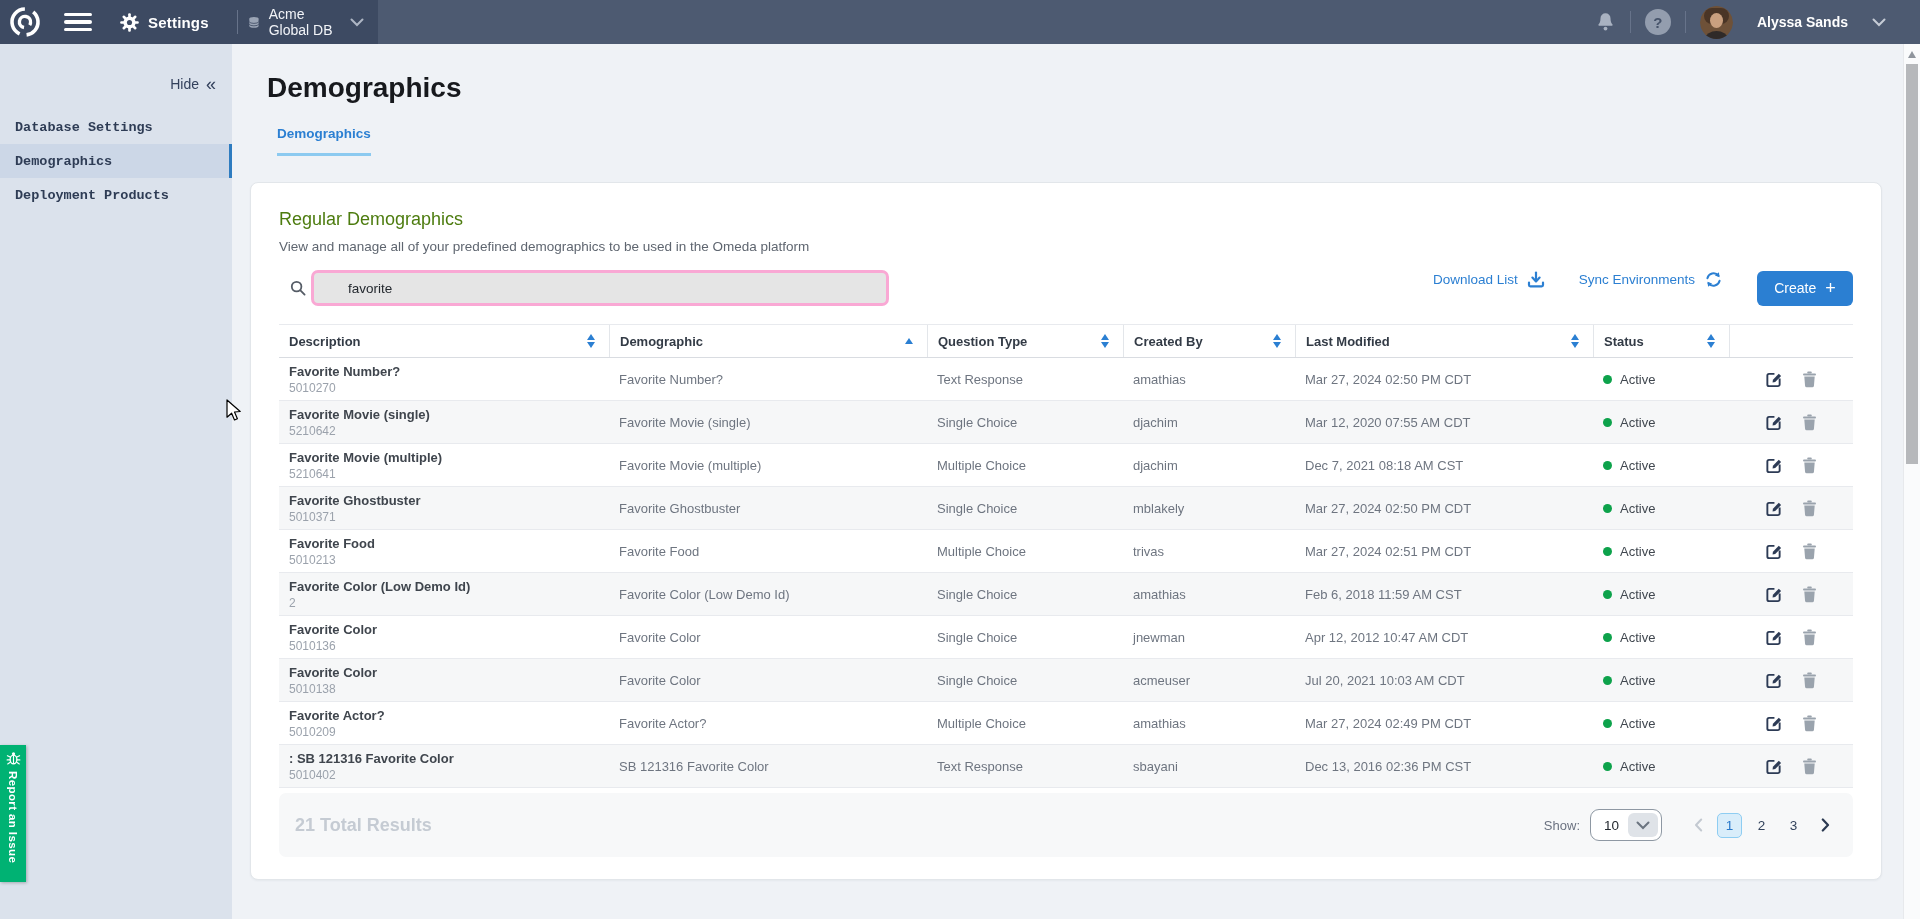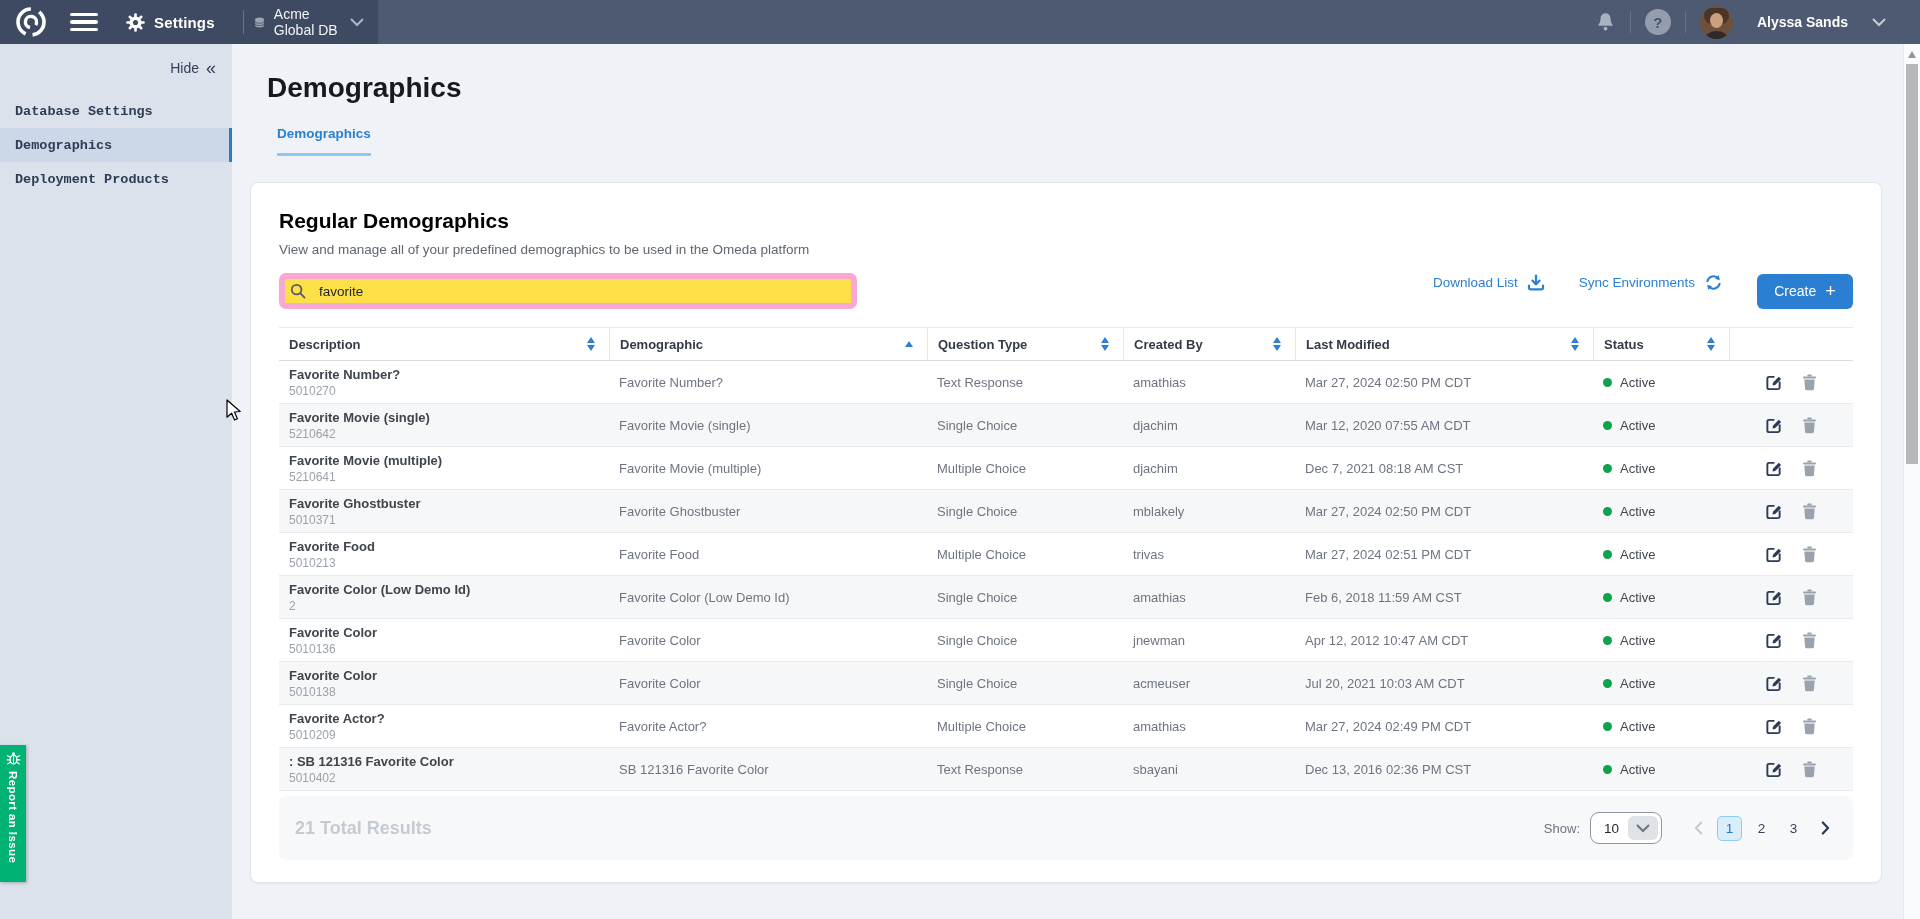--- a/index.html
+++ b/index.html
@@ -1,56 +1,56 @@
 <!DOCTYPE html>
 <html><head>
 <meta charset="utf-8">
 <style>
   * { margin:0; padding:0; box-sizing:border-box; }
   html,body { width:1920px; height:919px; font-family:"Liberation Sans","DejaVu Sans",sans-serif; }
   .screen { position:relative; width:1920px; height:919px; background:#eff2f6; overflow:hidden; }
 
   
   .topbar { position:absolute; top:0; left:0; width:1920px; height:44px; background:#4d5a71; display:flex; align-items:center; z-index:30; }
-  .topbar-left { display:flex; align-items:center; height:44px; background:#3d4a62; padding:0 14px 0 14px; width:378px; flex:none; }
+  .topbar-left { display:flex; align-items:center; height:44px; background:#3d4a62; padding:0 14px 0 8px; width:378px; flex:none; }
   .logo { width:34px; height:34px; display:flex; align-items:center; justify-content:center; margin-right:22px; cursor:pointer; }
   .burger { display:flex; flex-direction:column; gap:4px; width:28px; margin-right:28px; cursor:pointer; }
   .burger span { height:3.5px; background:#fff; border-radius:2px; }
   .app-title-group { display:flex; align-items:center; gap:9px; margin-right:18px; }
   .app-title { color:#fff; font-size:15px; font-weight:700; letter-spacing:.2px; }
   .tb-divider { width:1px; height:24px; background:#67738a; margin:0 10px; }
   .db-selector { display:flex; align-items:center; gap:9px; cursor:pointer; flex:1; }
   .db-selector .db-name { color:#f2f4f8; font-size:14px; }
   .db-selector .chev { margin-left:auto; }
   .topbar-right { margin-left:auto; display:flex; align-items:center; gap:14px; padding-right:34px; }
   .round-help { width:26px; height:26px; border-radius:50%; background:#939dae; color:#46536a; font-weight:700; font-size:15px; display:flex; align-items:center; justify-content:center; cursor:pointer; }
   .avatar { width:33px; height:33px; border-radius:50%; overflow:hidden; flex:none; cursor:pointer; }
   .user-name { color:#fff; font-size:14px; font-weight:700; margin:0 10px 0 10px; }
   .tb-divider2 { width:1px; height:22px; background:#67738a; }
 
   
   .sidebar { position:absolute; top:44px; left:0; width:232px; height:875px; background:#dbe2ec; z-index:10; }
-  .hide-row { display:flex; justify-content:flex-end; align-items:center; gap:7px; padding:16px 16px 18px 0; color:#33415c; font-size:14px; cursor:pointer; }
+  .hide-row { display:flex; justify-content:flex-end; align-items:center; gap:7px; padding:32px 16px 18px 0; color:#33415c; font-size:14px; cursor:pointer; }
   .hide-row .guillemet { font-size:18px; line-height:12px; font-weight:400; }
   .side-item { height:34px; display:flex; align-items:center; padding-left:15px; font-size:13.5px; font-weight:700; color:#2e3c55; cursor:pointer;font-family:Liberation Mono, monospace; }
   .side-item.active { background:#ccd7e7; border-right:3px solid #2e7cc0; }
 
   
   .main { position:absolute; top:44px; left:232px; width:1671px; height:875px; background:#eff2f6; }
   .page-title { margin:28px 0 0 35px; font-size:28px; font-weight:700; color:#17191d; }
   .tabs { margin:20px 0 0 45px; }
   .tab { display:inline-block; font-size:13.5px; font-weight:600; color:#2b7fd2; padding-bottom:12px; border-bottom:3px solid #8ccaf0; cursor:pointer; }
 
   
   .card { margin:26px 0 0 18px; width:1632px; background:#fff; border:1px solid #e2e6ea; border-radius:8px; box-shadow:0 1px 2px rgba(40,50,70,.05); padding:26px 28px 22px 28px; }
-  .card-title { font-size:21px; font-weight:700; color:#000000; }
+  .card-title { font-size:18px; font-weight:400; color:#4d7c0f; }
   .card-subtitle { margin-top:9px; font-size:13.5px; color:#5f6670; }
   .toolbar { margin-top:16px; display:flex; align-items:center; }
   .search-box { position:relative; width:578px; height:36px; }
-  .search-box input { width:100%; height:100%; border:6px solid #f9a8d4; border-radius:7px; padding:0 12px 0 34px; font-size:13.5px; color:#24292f; font-family:inherit; background:#fde047; outline:none; }
+  .search-box input { width:100%; height:100%; border:3px solid #f9a8d4; border-radius:7px; padding:0 12px 0 34px; font-size:13.5px; color:#24292f; font-family:inherit; background:#e5e5e5; outline:none;margin-left:32px; }
   .search-icon { position:absolute; left:11px; top:10px; }
   .toolbar-right { margin-left:auto; display:flex; align-items:flex-start; gap:34px; }
   .link-btn { display:flex; align-items:center; gap:9px; color:#2b7fd2; font-size:13.5px; font-weight:500; cursor:pointer; }
   .create-btn { width:96px; height:35px; background:#2b7fd2; color:#fff; border:none; border-radius:6px; font-size:14px; font-family:inherit; display:flex; align-items:center; justify-content:center; gap:9px; cursor:pointer; }
   .create-btn .plus { font-size:18px; font-weight:400; line-height:14px; }
 
   
   .table { margin-top:18px; }
   .thead, .trow { display:grid; grid-template-columns:330px 318px 196px 172px 298px 136px 1fr; align-items:center; }
   .thead { height:34px; border-top:1px solid #e8eaee; border-bottom:1px solid #d9dce1; }

